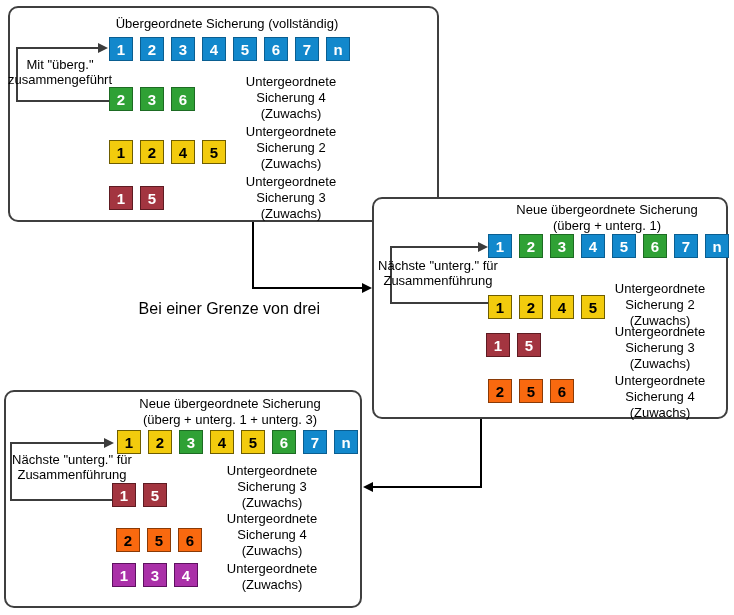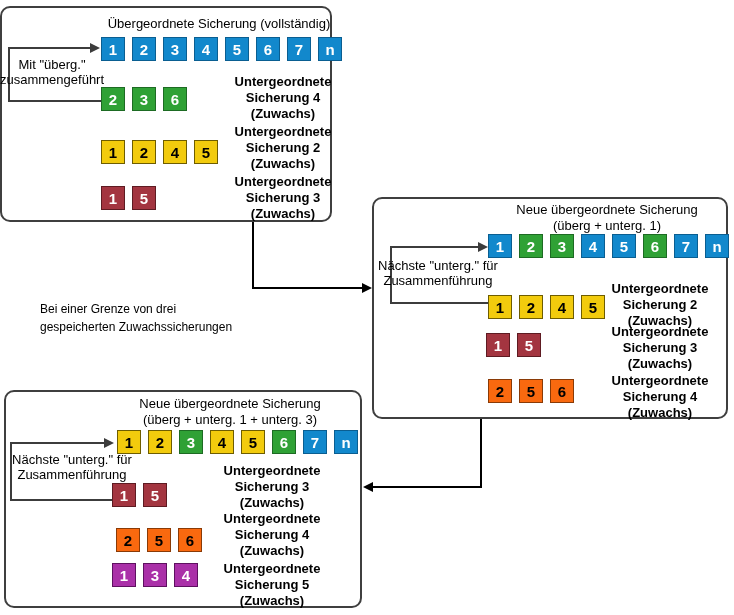--- a/index.html
+++ b/index.html
@@ -5,23 +5,23 @@
   html,body{margin:0;padding:0;background:#fff;}
   .canvas{
     position:relative;width:734px;height:615px;background:#fff;overflow:hidden;
     font-family:"Liberation Sans", sans-serif;color:#000;
   }
   .box{
     position:absolute;box-sizing:border-box;background:#fff;
     border:2px solid #3f3f3f;border-radius:10px;
   }
   .title{position:absolute;text-align:center;font-size:13px;line-height:16px;}
-  .caption{position:absolute;text-align:center;font-size:13px;line-height:16px;font-weight:bold;}
+  .caption{position:absolute;text-align:center;font-size:13px;line-height:16px;}
   .loop-label{position:absolute;text-align:center;font-size:13px;line-height:15px;}
-  .note{position:absolute;text-align:left;font-size:12px;line-height:18px;}
+  .note{position:absolute;text-align:right;font-size:16px;line-height:18px;}
   .strip{position:absolute;display:flex;gap:7px;}
   .sq{
     box-sizing:border-box;width:24px;height:24px;display:flex;align-items:center;
     justify-content:center;font-size:15px;font-weight:bold;border:1px solid #333;
   }
   .blue  {background:#1288cc;color:#fff;border-color:#0a5e91;}
   .green {background:#2fa135;color:#fff;border-color:#1d6b23;}
   .yellow{background:#f2cb0d;color:#000;border-color:#6e5d00;}
   .red   {background:#a33540;color:#fff;border-color:#5e1b22;}
   .orange{background:#f9690f;color:#000;border-color:#8a3a06;}
@@ -35,21 +35,21 @@
   .arr-r{position:absolute;width:0;height:0;border-top:5px solid transparent;
          border-bottom:5px solid transparent;border-left:10px solid #000;}
   .arr-l{position:absolute;width:0;height:0;border-top:5px solid transparent;
          border-bottom:5px solid transparent;border-right:10px solid #000;}
 </style>
 </head>
 <body>
 
 <div class="canvas">
 
-  <div class="box" style="left:0;top:6px;width:332px;height:216px">
+  <div class="box" style="left:8px;top:6px;width:431px;height:216px">
     <div class="title" style="left:77px;top:8px;width:280px">Übergeordnete Sicherung (vollständig)</div>
 
     <div class="strip" style="left:99px;top:29px">
         <span class="sq blue">1</span>
         <span class="sq blue">2</span>
         <span class="sq blue">3</span>
         <span class="sq blue">4</span>
         <span class="sq blue">5</span>
         <span class="sq blue">6</span>
         <span class="sq blue">7</span>
@@ -206,28 +206,26 @@
       <div>(Zuwachs)</div>
     </div>
 
     <div class="strip" style="left:106px;top:171px">
         <span class="sq purple">1</span>
         <span class="sq purple">3</span>
         <span class="sq purple">4</span>
       </div>
     <div class="caption" style="left:191px;top:169px;width:150px">
       <div>Untergeordnete</div>
-      <div>Sicherung 5</div>
       <div>(Zuwachs)</div>
     </div>
   </div>
 
   <div class="note" style="left:40px;top:300px;width:280px">
     <div>Bei einer Grenze von drei</div>
-    <div>gespeicherten Zuwachssicherungen</div>
   </div>
 
   <div class="cv" style="left:252px;top:222px;height:67px"></div>
   <div class="ch" style="left:252px;top:287px;width:110px"></div>
   <div class="arr-r" style="left:362px;top:283px"></div>
 
   <div class="cv" style="left:480px;top:419px;height:69px"></div>
   <div class="ch" style="left:373px;top:486px;width:108px"></div>
   <div class="arr-l" style="left:363px;top:482px"></div>
 

